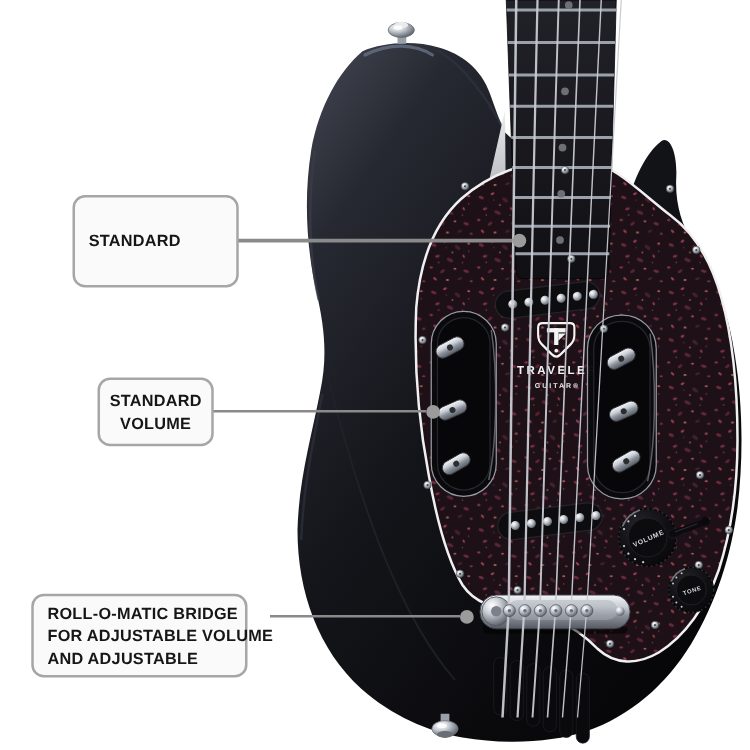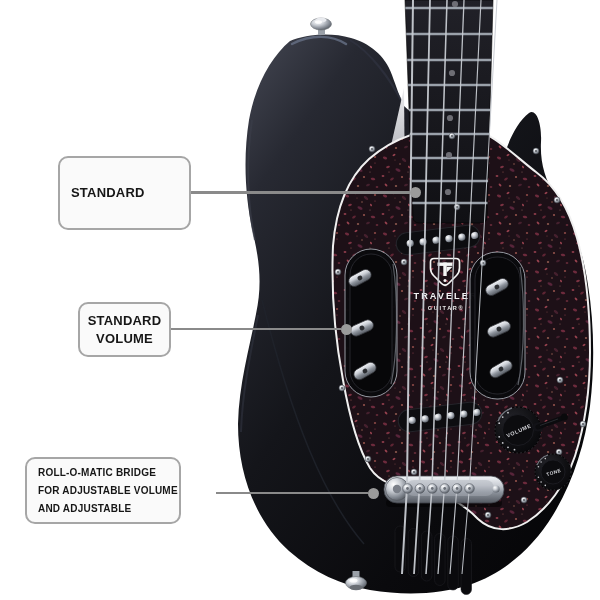--- a/index.html
+++ b/index.html
@@ -8,21 +8,21 @@
   .guitar-svg{position:absolute;left:0;top:0;z-index:1;}
   .leader{position:absolute;height:2.6px;background:#8a8a8a;z-index:2;}
   .leader-dot{position:absolute;width:11px;height:11px;border-radius:50%;background:#9b9b9b;z-index:2;}
   .callout{position:absolute;box-sizing:border-box;background:#fafafa;border:2px solid #a6a6a6;
            border-radius:10px;color:#161616;font-weight:700;font-size:13px;line-height:18px;
            letter-spacing:.2px;display:flex;flex-direction:column;justify-content:center;
            padding:8px 11px;z-index:3;}
   .callout span{display:block;white-space:nowrap;}
   #callout-strings{left:58px;top:156px;width:133px;height:74px;}
   #callout-tuners{left:78px;top:302px;width:93px;height:55px;align-items:center;text-align:center;}
-  #callout-bridge{left:25px;top:457px;width:156px;height:67px;font-size:10px;}
+  #callout-bridge{left:25px;top:475px;width:173px;height:67px;font-size:13px;}
   #leader-1{left:189px;top:191px;width:221px;}
   #leader-2{left:169px;top:327.7px;width:172px;}
   #leader-3{left:216px;top:491.7px;width:152px;}
   #dot-1{left:409.5px;top:186.5px;}
   #dot-2{left:340.5px;top:323.5px;}
   #dot-3{left:367.5px;top:487.5px;}
   text{font-family:"Liberation Sans",sans-serif;}
 </style>
 </head>
 <body>

